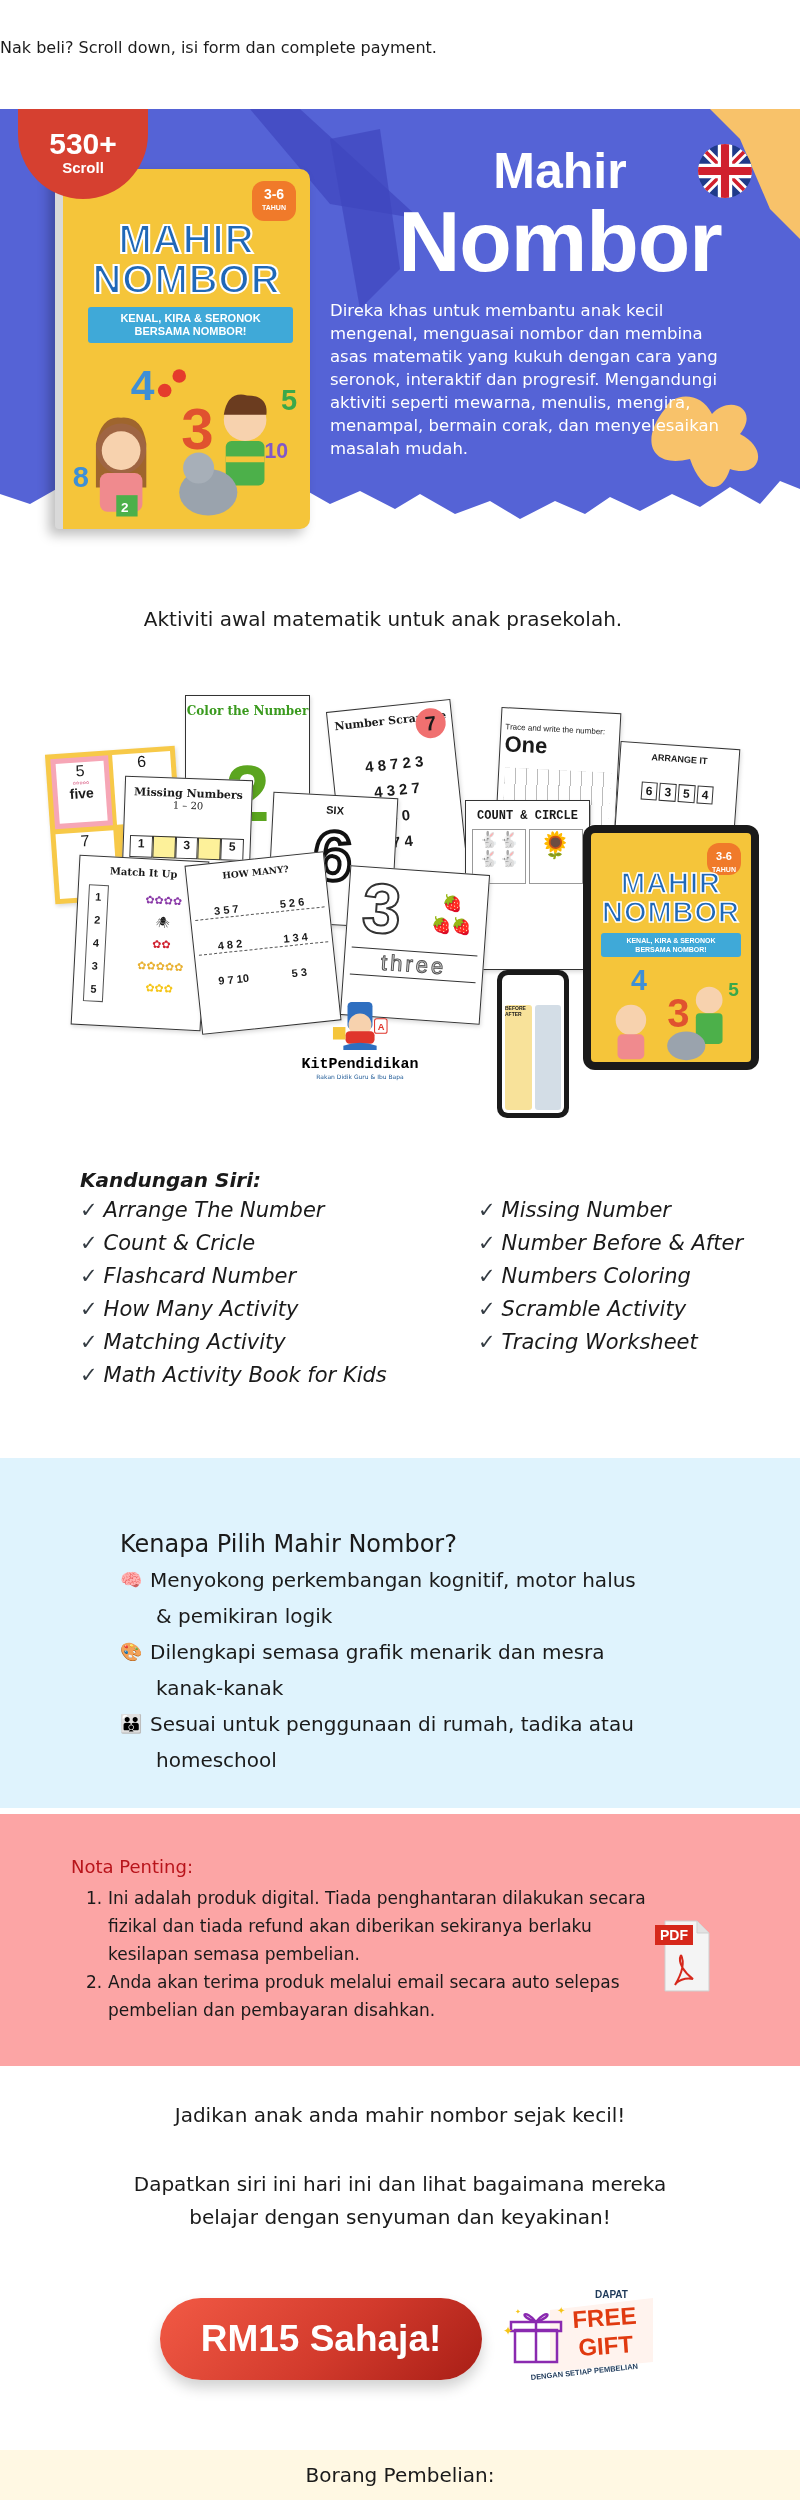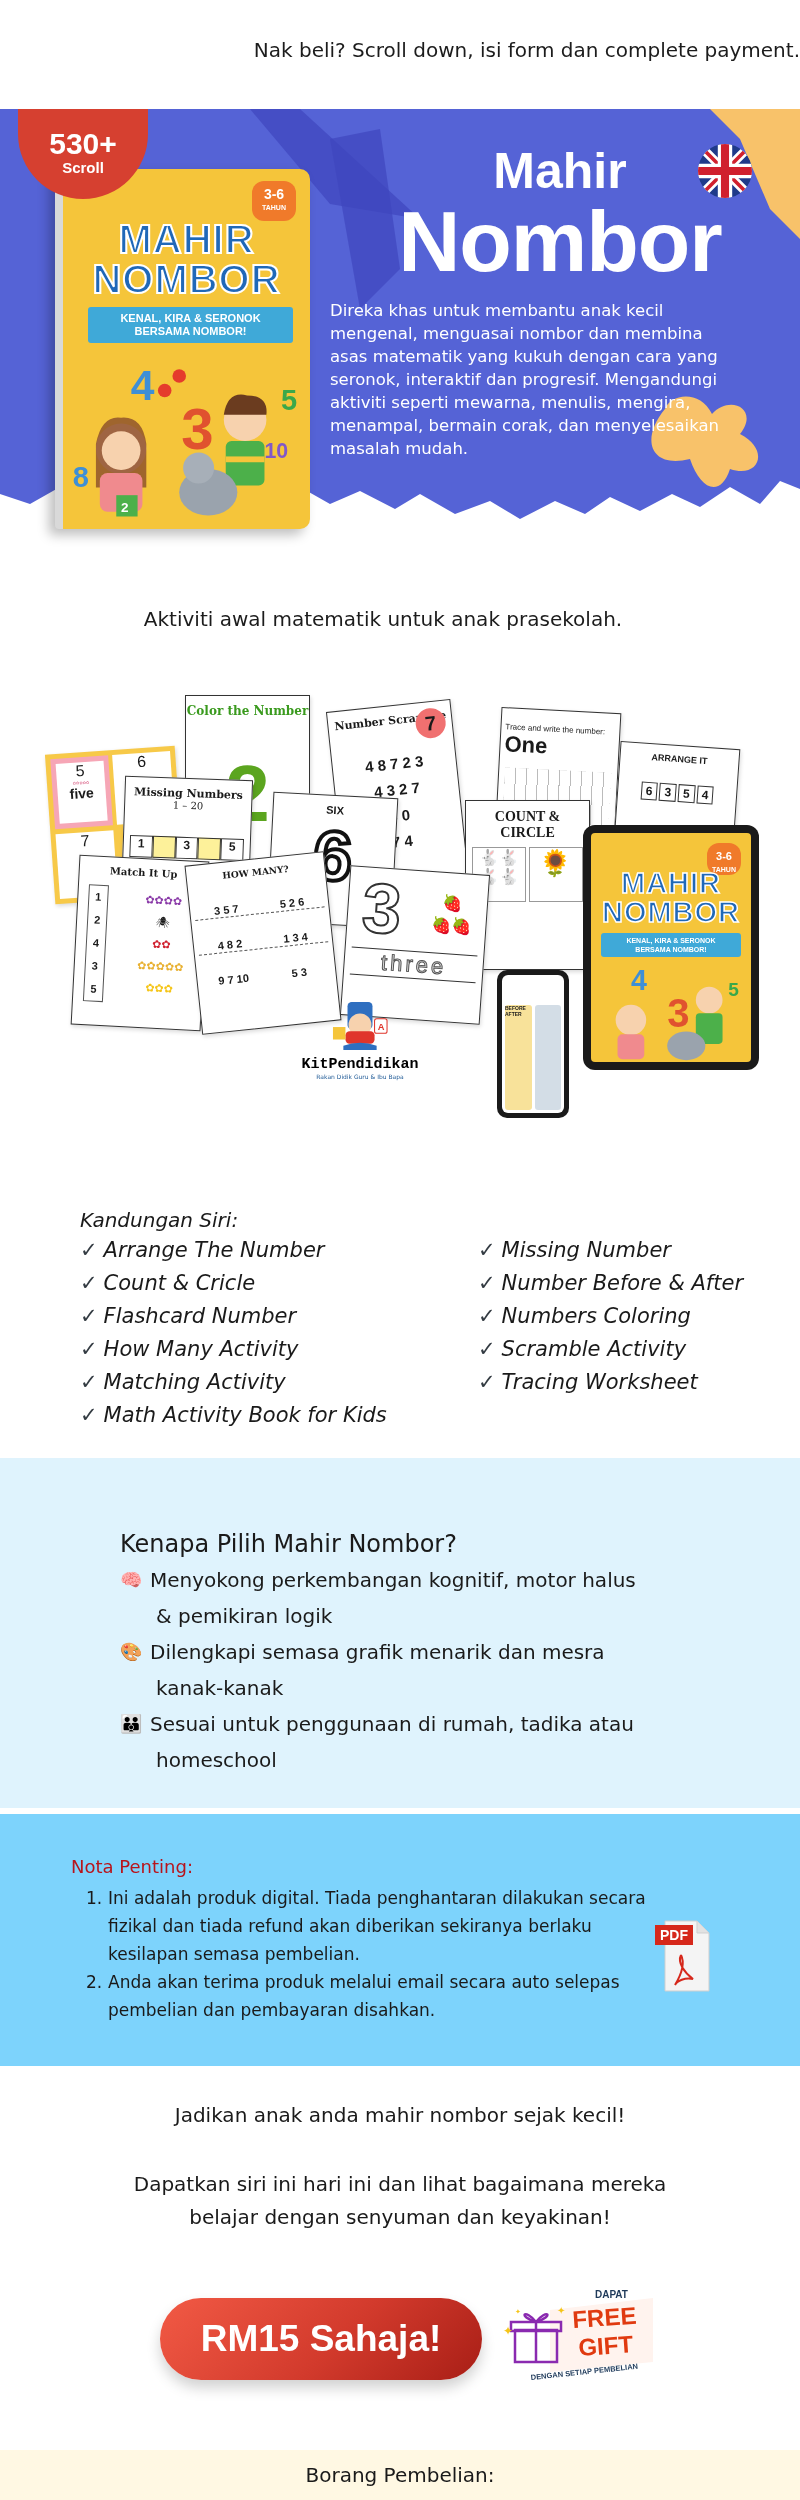--- a/index.html
+++ b/index.html
@@ -1,17 +1,17 @@
 <!DOCTYPE html>
 <html><head>
 <meta charset="utf-8">
 <style>
   * { box-sizing: border-box; margin: 0; padding: 0; }
   body { width: 800px; height: 2500px; background: #ffffff; font-family: "DejaVu Sans", sans-serif; color: #1a1a1a; overflow: hidden; position: relative; }
-  .top-note { position: absolute; top: 38px; left: 0; width: 800px; text-align: right; font-size: 20px; color: #1c1c1c; }
+  .top-note { position: absolute; top: 38px; left: 0; width: 800px; text-align: left; font-size: 16px; color: #1c1c1c; }
 
   
   .hero { position: absolute; top: 109px; left: 0; width: 800px; height: 440px; overflow: hidden; }
   .hero-bg { position: absolute; inset: 0; }
   .badge { position: absolute; top: 0; left: 18px; width: 130px; height: 90px; background: #d64030; border-radius: 0 0 65px 65px; color: #fff; text-align: center; z-index: 5; }
   .badge-num { font-family: "Liberation Sans", sans-serif; font-weight: 900; font-size: 30px; padding-top: 20px; line-height: 30px; }
   .badge-sub { font-family: "Liberation Sans", sans-serif; font-weight: 700; font-size: 15px; }
   .book { position: absolute; top: 60px; left: 55px; width: 255px; height: 360px; background: #f5c53a; border-radius: 4px 10px 10px 4px; box-shadow: -6px 6px 12px rgba(0,0,0,.25); border-left: 8px solid #d9d9d9; z-index: 4; overflow: hidden; }
   .book-age { position: absolute; top: 12px; right: 14px; width: 44px; height: 40px; background: #f07a2a; color: #fff; border-radius: 12px; font-family: "Liberation Sans", sans-serif; font-weight: 700; font-size: 14px; text-align: center; line-height: 14px; padding-top: 6px; }
   .book-age small { display:block; font-size: 7px; }
@@ -35,37 +35,37 @@
   .tablet-screen { width: 100%; height: 100%; background: #f5c53a; border-radius: 4px; position: relative; overflow: hidden; }
   .phone { position: absolute; left: 452px; top: 280px; width: 72px; height: 148px; background: #1a1a1a; border-radius: 10px; padding: 5px; z-index: 20; }
   .phone-screen { width: 100%; height: 100%; background: #fff; border-radius: 6px; display:flex; gap:3px; padding: 30px 3px 3px; }
   .phone-col { flex:1; border-radius: 3px; }
   .logo { position: absolute; left: 255px; top: 310px; width: 120px; z-index: 21; text-align: center; }
   .logo-name { font-family: Liberation Mono, monospace; font-weight: 700; font-size: 15px; color: #000000; }
   .logo-tag { font-size: 6px; color: #1f5a96; }
 
   
   .contents { position: absolute; top: 1168px; left: 80px; width: 680px; font-style: italic; }
-  .contents-title { font-family: "DejaVu Sans", sans-serif; font-weight: 400; font-size: 20px; font-style: italic; margin-bottom: 2px; margin-top: 40px; }
+  .contents-title { font-family: "DejaVu Sans", sans-serif; font-weight: 700; font-size: 20px; font-style: italic; margin-bottom: 2px; }
   .cols { display: flex; }
   .col { list-style: none; }
   .col-left { width: 398px; }
   .col li { font-size: 21px; line-height: 33px; color: #1a1a1a; }
   .check { color: #333b42; font-style: normal; font-weight: 700; margin-right: 6px; }
 
   
   .why { position: absolute; top: 1458px; left: 0; width: 800px; height: 350px; background: #dff3fd; }
   .why-inner { position: absolute; top: 68px; left: 120px; width: 580px; }
   .why-title { font-size: 24px; line-height: 36px; }
   .why-item { font-size: 20px; line-height: 36px; padding-left: 30px; position: relative; }
   .why-item .emo { position: absolute; left: 0; top: 0; font-size: 18px; }
   .why-item .cont { display:block; padding-left: 6px; }
 
   
-  .nota { position: absolute; top: 1814px; left: 0; width: 800px; height: 252px; background: #7dd3fc; }
+  .nota { position: absolute; top: 1814px; left: 0; width: 800px; height: 252px; background: #fca5a5; }
   .nota-title { position: absolute; top: 42px; left: 71px; color: #b8141b; font-size: 18px; }
   .nota-list { position: absolute; top: 70px; left: 86px; width: 560px; font-size: 17px; line-height: 28px; color: #1a1a1a; list-style: none; }
   .nota-list li { position: relative; padding-left: 22px; }
   .nota-list li .n { position: absolute; left: 0; }
   .pdf { position: absolute; top: 1917px; left: 655px; width: 58px; height: 76px; }
 
   .cta1 { position: absolute; top: 2103px; left: 0; width: 800px; text-align: center; font-size: 20px; }
   .cta2 { position: absolute; top: 2168px; left: 0; width: 800px; text-align: center; font-size: 20px; line-height: 33px; }
 
   .price-btn { position: absolute; top: 2298px; left: 160px; width: 322px; height: 82px; border-radius: 41px; background: linear-gradient(135deg, #f25a45 0%, #d23a2c 55%, #a81e16 100%); box-shadow: 0 8px 14px rgba(0,0,0,.18); color: #fff; font-family: "Liberation Sans", sans-serif; font-weight: 900; font-size: 37px; text-align: center; line-height: 82px; border: none; cursor: pointer; }
@@ -202,21 +202,21 @@
       <span style="flex:1;border:1px solid #333;height:22px">5</span>
     </div>
   </div>
 
   <div class="ws" style="left:225px;top:105px;width:125px;height:130px;transform:rotate(3deg);z-index:3;">
     <h4 style="font-family:'Liberation Sans';font-weight:900">SIX</h4>
     <div class="big" style="font-size:70px;color:#fff;-webkit-text-stroke:4px #111;">6</div>
   </div>
 
   <div class="ws" style="left:420px;top:110px;width:125px;height:170px;z-index:4;">
-    <h4 style="font-family:Liberation Serif, serif;font-size:14px;">COUNT &amp; CIRCLE</h4>
+    <h4 style="font-family:Liberation Mono, monospace;font-size:12px;">COUNT &amp; CIRCLE</h4>
     <div style="display:flex;gap:3px;padding:6px;">
       <div style="flex:1;height:55px;border:1px solid #999;font-size:16px;color:#8a5a3a">🐇🐇<br>🐇🐇</div>
       <div style="flex:1;height:55px;border:1px solid #999;font-size:26px">🌻</div>
     </div>
   </div>
 
   <div class="ws" style="left:30px;top:168px;width:130px;height:170px;transform:rotate(3deg);z-index:6;">
     <h4 style="font-size:10px">Match It Up</h4>
     <div style="position:absolute;left:10px;top:28px;width:20px;font-family:'Liberation Sans';font-weight:700;font-size:11px;line-height:23px;border:1px solid #555;">
       <div>1</div>

